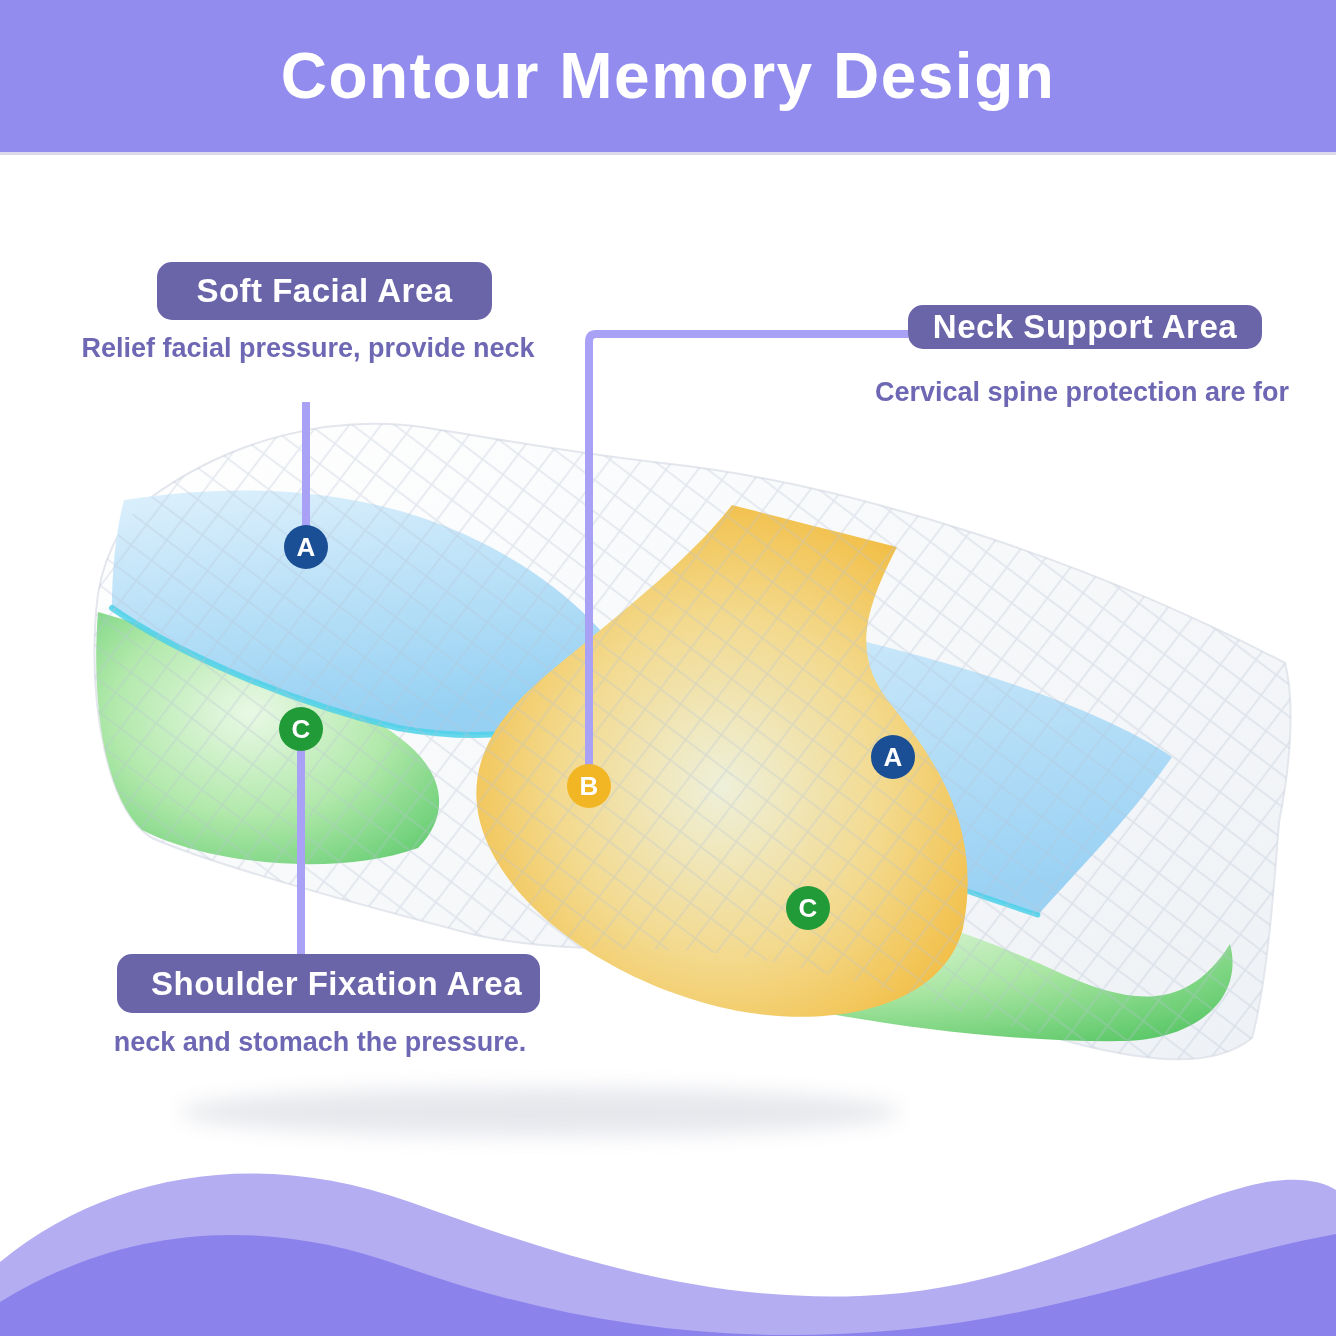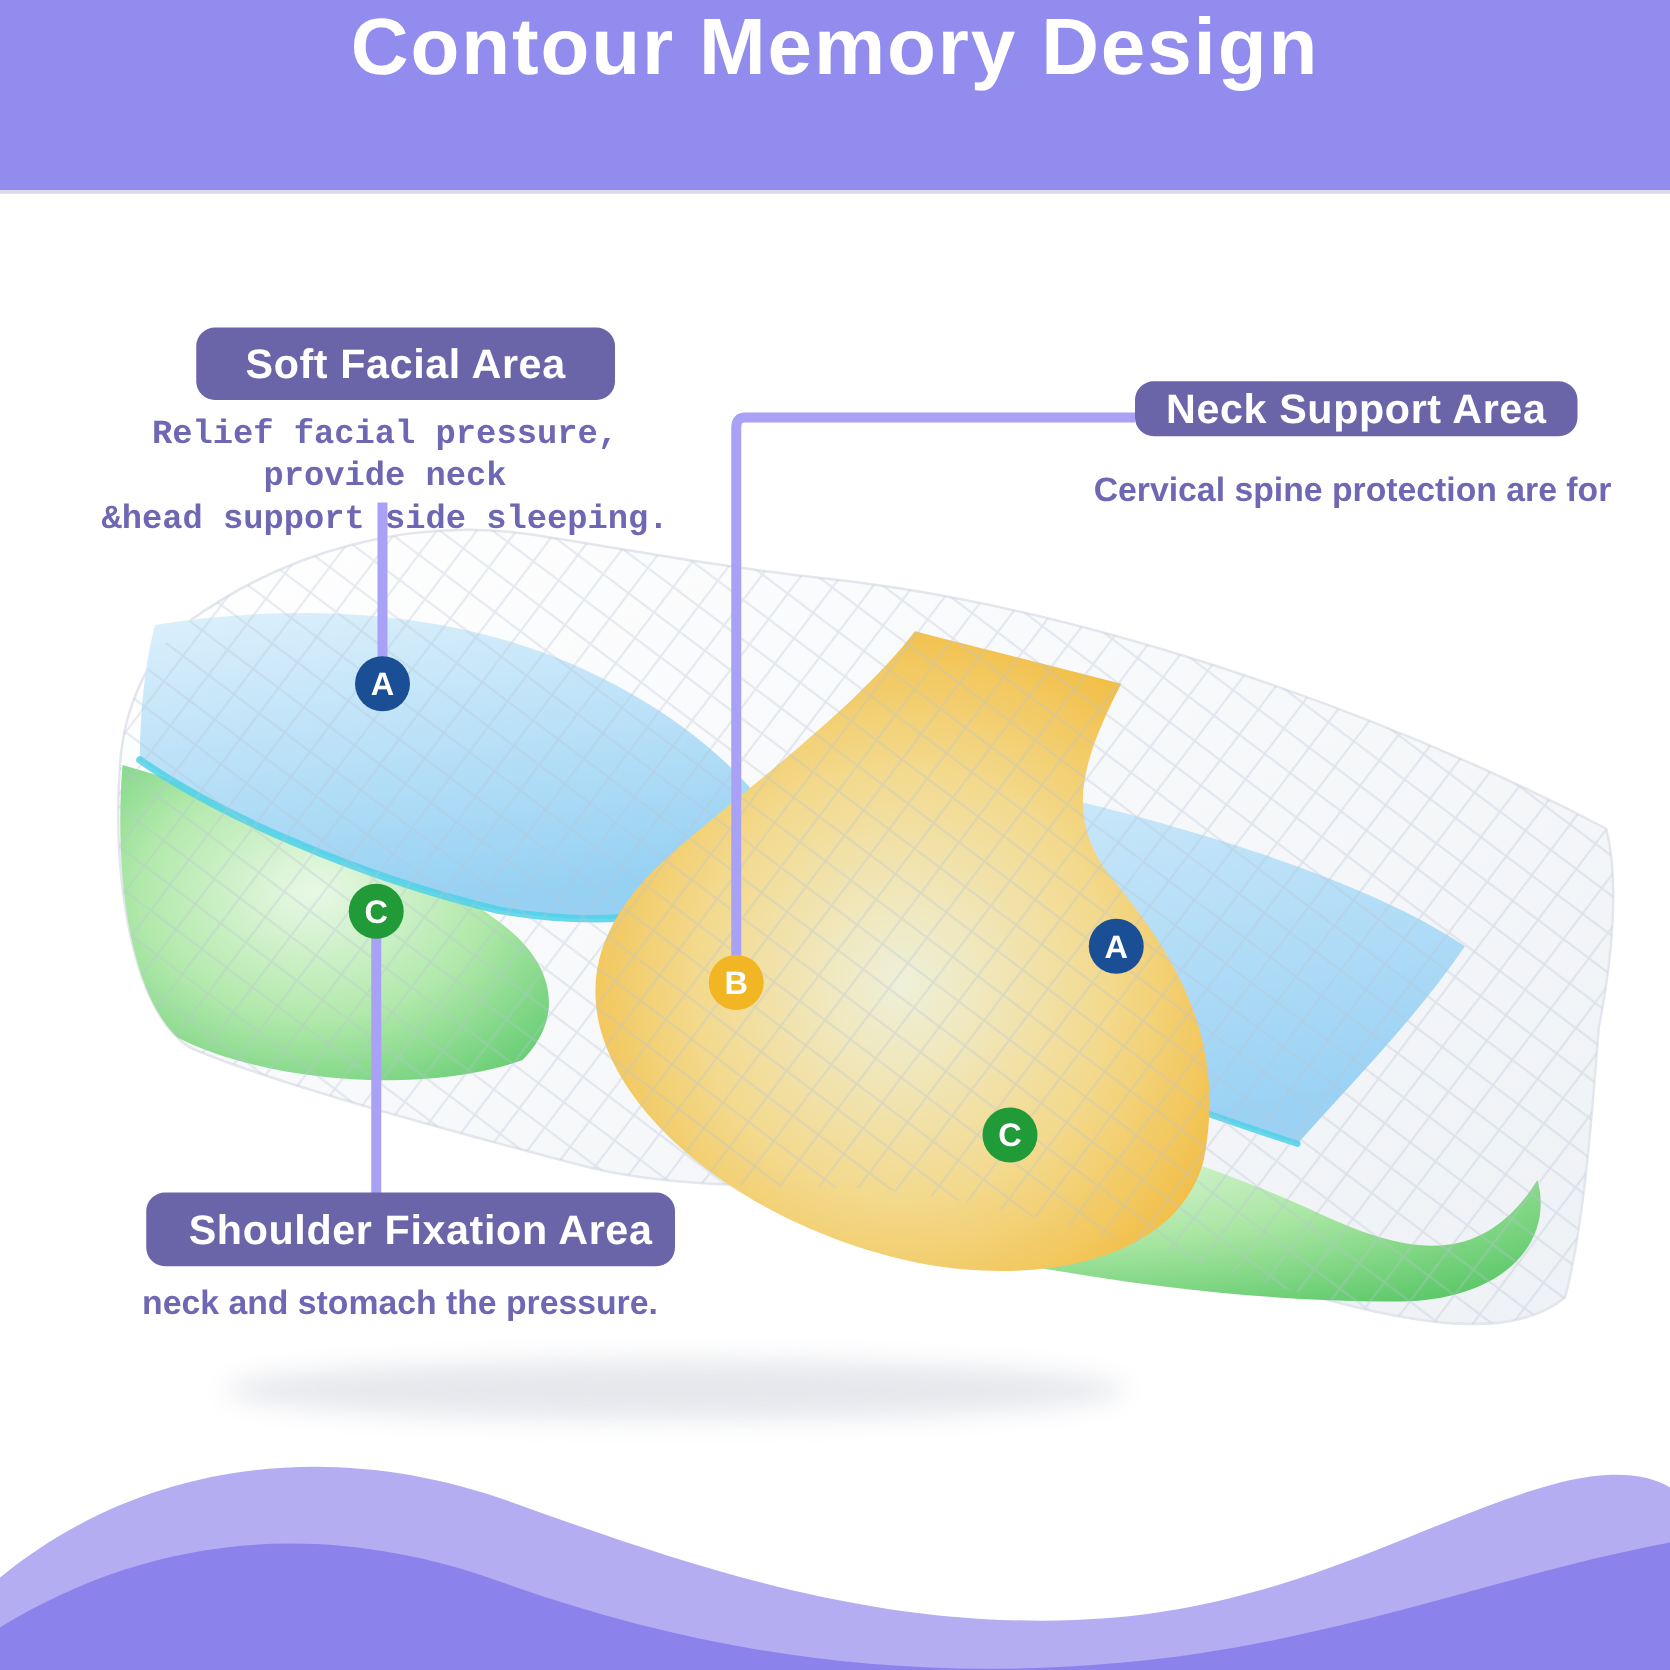--- a/index.html
+++ b/index.html
@@ -16,20 +16,21 @@
     left: 0; top: 0;
     width: 1336px; height: 1336px;
     z-index: 1;
   }
   .banner {
     position: absolute;
     left: 0; top: 0;
     width: 1336px; height: 152px;
     background: #928cef;
     display: flex;
+    align-items: center;
     justify-content: center;
     z-index: 3;
     box-shadow: 0 3px 0 rgba(110,104,180,0.25);
   }
   .banner h1 {
     margin: 0;
     color: #ffffff;
     font-size: 64px;
     font-weight: bold;
     letter-spacing: 1.5px;
@@ -54,21 +55,21 @@
   .desc {
     position: absolute;
     z-index: 4;
     width: 500px;
     color: #6e68b4;
     font-size: 27px;
     line-height: 34px;
     font-weight: bold;
     text-align: center;
   }
-  .desc-soft     { left: 58px;  top: 331px; font-family: Liberation Mono, monospace; }
+  .desc-soft     { left: 58px;  top: 331px; }
   .desc-neck     { left: 832px; top: 375px; }
   .desc-shoulder { left: 70px;  top: 1025px; }
   .marker {
     position: absolute;
     z-index: 5;
     width: 44px; height: 44px;
     border-radius: 50%;
     color: #ffffff;
     font-size: 26px;
     font-weight: bold;
@@ -230,21 +231,20 @@
   </div>
   <div class="pill pill-neck">
     <span>Neck Support Area</span>
   </div>
   <div class="pill pill-shoulder">
     <span>Shoulder Fixation Area</span>
   </div>
 
   <div class="desc desc-soft">
     <div>Relief facial pressure, provide neck</div>
-    <div>&amp;head support side sleeping.</div>
   </div>
   <div class="desc desc-neck">
     <div>Cervical spine protection are for</div>
   </div>
   <div class="desc desc-shoulder">
     <div>neck and stomach the pressure.</div>
   </div>
 
   <div class="marker marker-a marker-a-left">A</div>
   <div class="marker marker-c marker-c-left">C</div>

